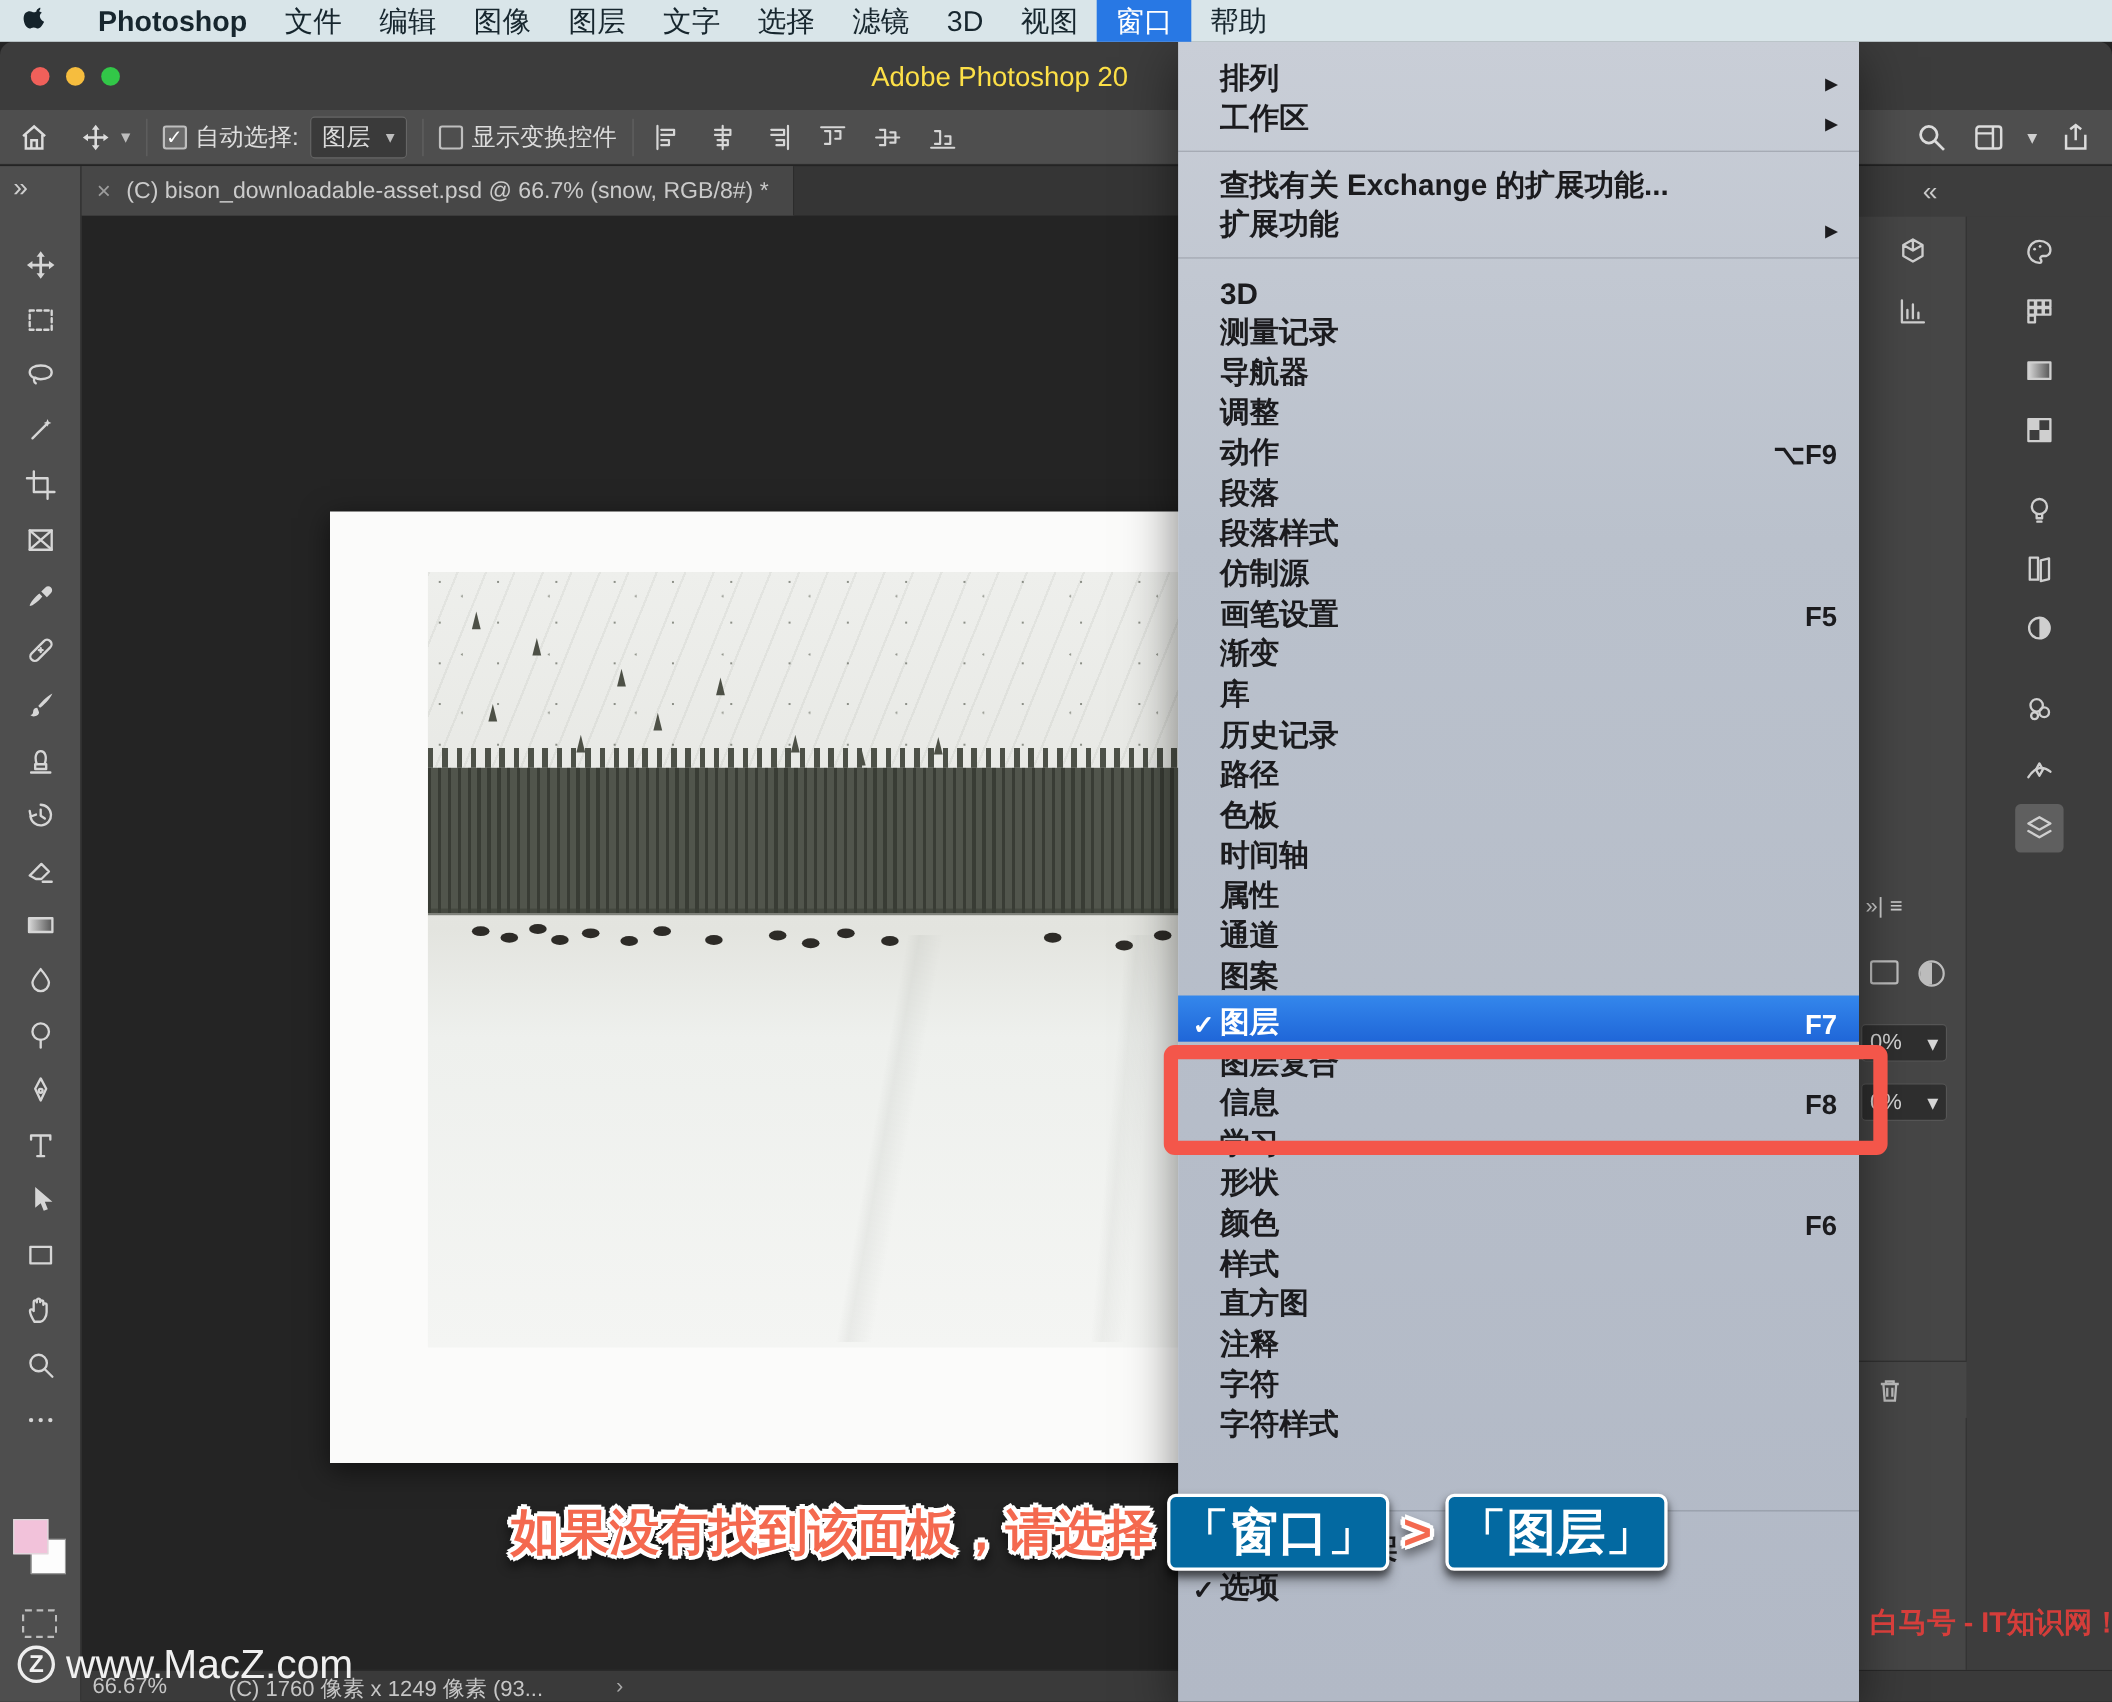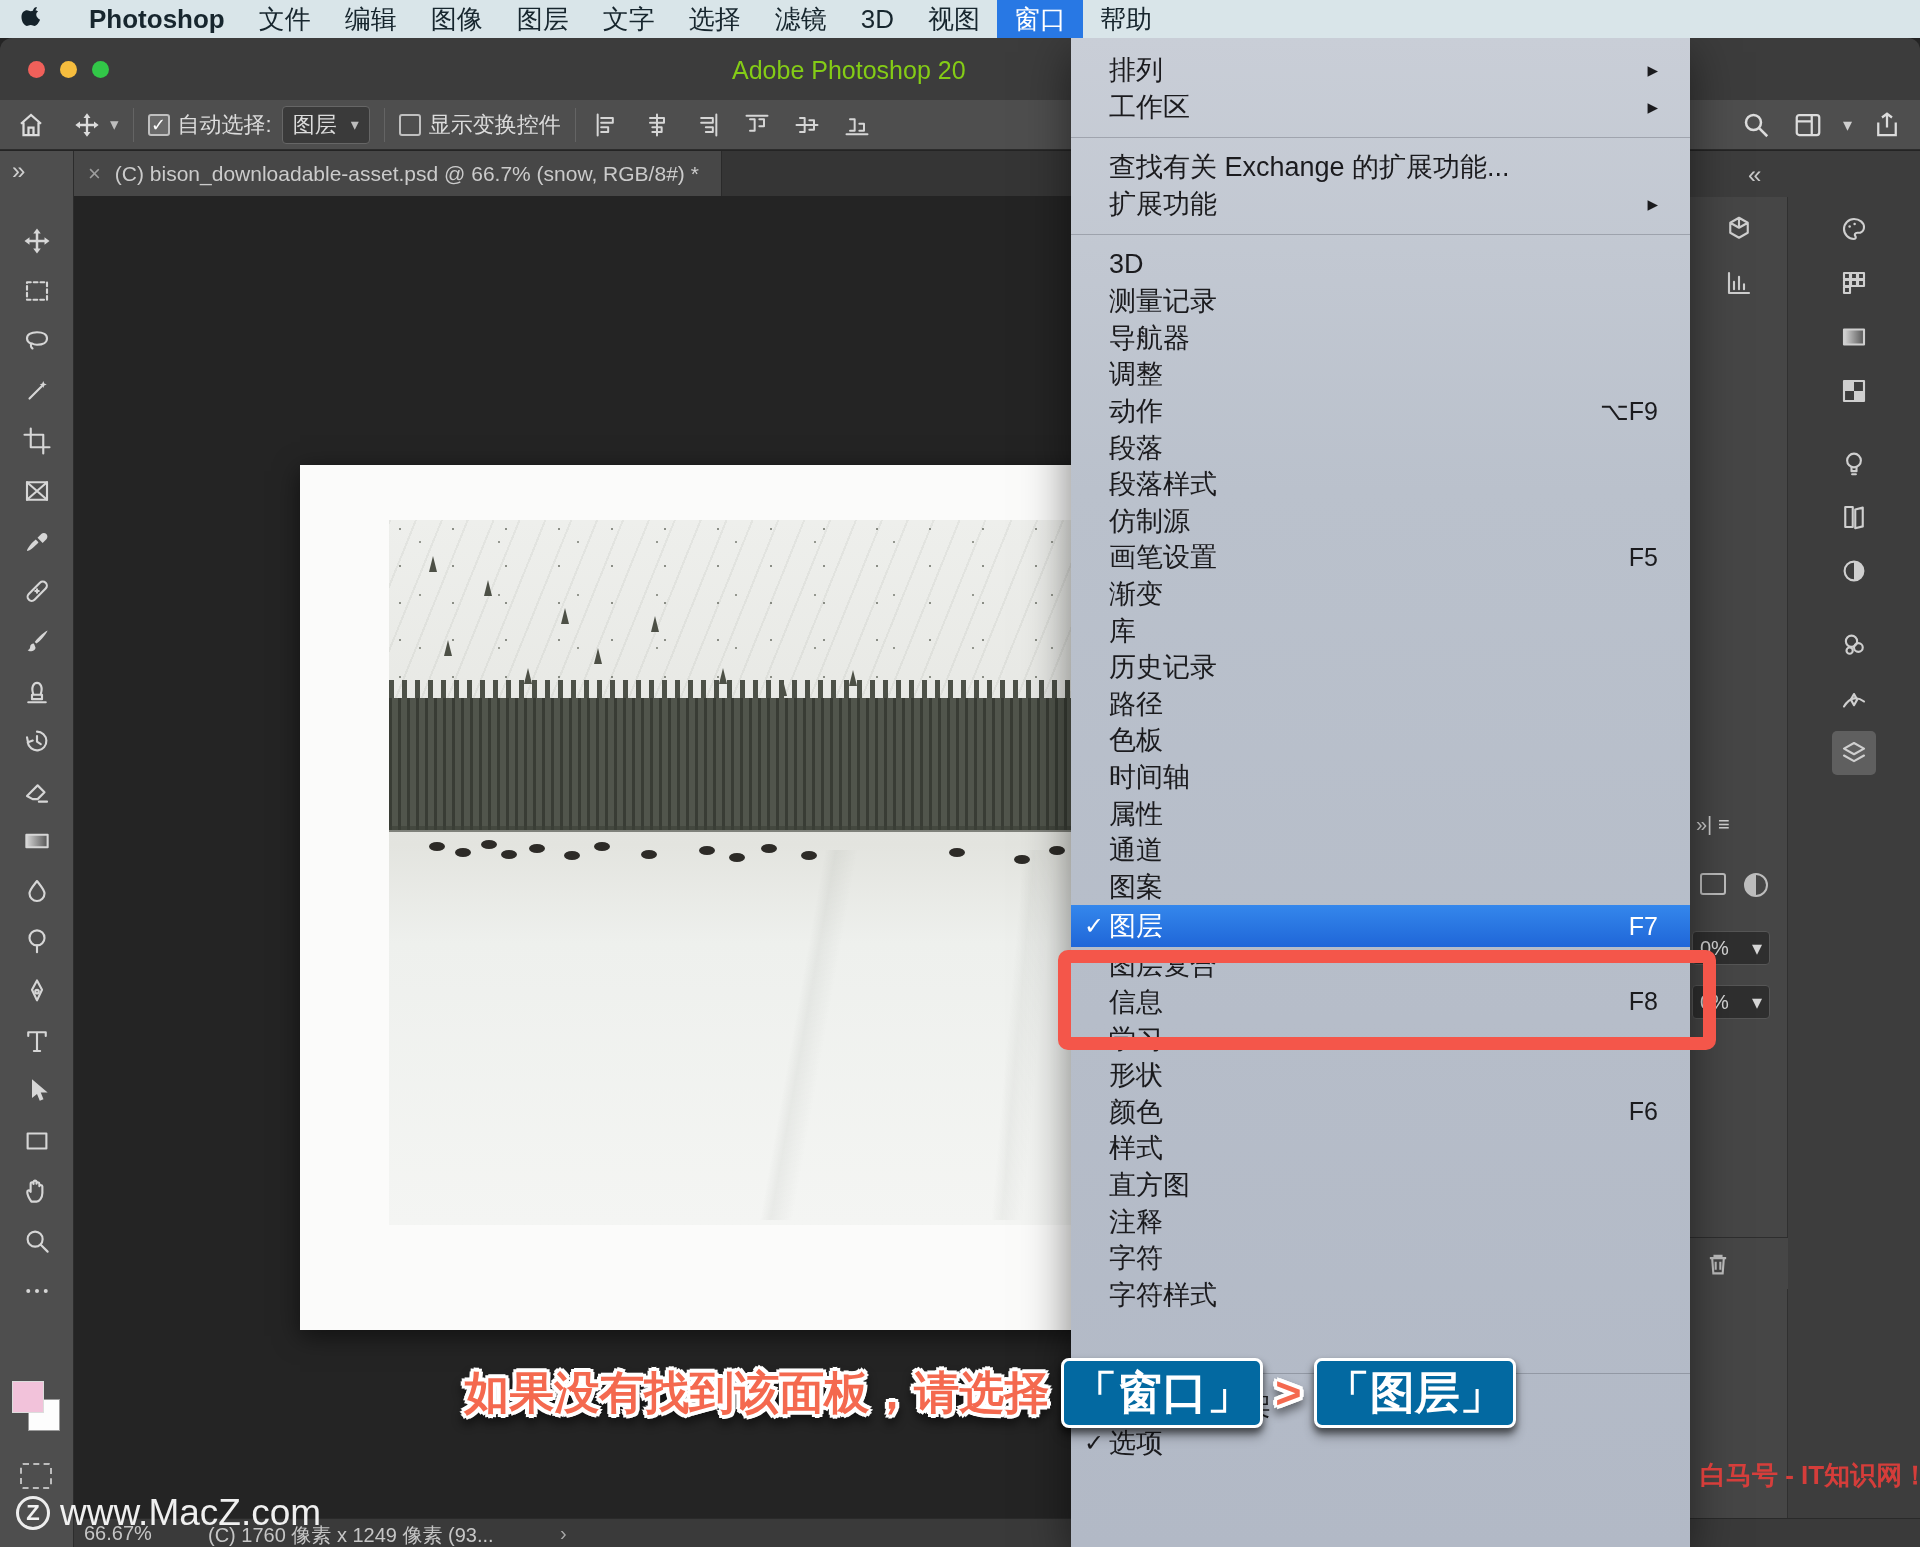--- a/index.html
+++ b/index.html
@@ -14,21 +14,21 @@
   .mb-item { padding:0 17px; height:38px; display:flex; align-items:center; white-space:nowrap; }
   .mb-item.brand { font-weight:bold; }
   .mb-item.active { background:#2878e4; color:#fff; }
 
   
   .titlebar { position:absolute; top:38px; left:0; width:1920px; height:62px;
     background:#3c3c3c; border-radius:12px 12px 0 0; z-index:2; }
   .traffic { position:absolute; top:23px; left:28px; display:flex; gap:15px; }
   .light { width:17px; height:17px; border-radius:50%; }
   .l-red { background:#f0605a; } .l-yellow { background:#f6bd3e; } .l-green { background:#32c748; }
-  .win-title { position:absolute; top:18px; left:732px; font-size:25px; color:#84cc16; white-space:nowrap; }
+  .win-title { position:absolute; top:18px; left:792px; font-size:25px; color:#fde047; white-space:nowrap; }
 
   
   .options-bar { position:absolute; top:100px; left:0; width:1920px; height:50px;
     background:#4e4e4e; border-bottom:1px solid #2c2c2c; display:flex; align-items:center;
     color:#dcdcdc; font-size:22px; z-index:2; }
   .ob-sep { width:1px; height:34px; background:#646464; margin:0 14px; }
   .ob-icon { width:34px; height:34px; display:flex; align-items:center; justify-content:center; }
   .chk { width:22px; height:22px; border:2px solid #bfbfbf; border-radius:3px; margin-right:8px;
     display:flex; align-items:center; justify-content:center; font-size:18px; color:#fff; }
   .chk.on { background:#6a6a6a; }
@@ -94,22 +94,22 @@
   .mini-sq.half { background:linear-gradient(90deg,#bdbdbd 50%,transparent 50%); border-radius:50%; width:24px; height:24px; }
   .pct-field { position:absolute; left:2px; width:78px; height:34px; background:#2f2f2f; border:1px solid #565656;
     border-radius:4px; color:#d6d6d6; font-size:20px; display:flex; align-items:center; justify-content:space-between; padding:0 7px; }
   .panel-bottom { position:absolute; left:0; top:1040px; width:98px; height:52px; background:#464646;
     border-top:1px solid #2e2e2e; display:flex; align-items:center; padding-left:14px; }
 
   
   .menu-panel { position:absolute; left:1071px; top:38px; width:619px; height:1509px; z-index:20;
     background:linear-gradient(180deg,#c9ced7 0%,#bac1cc 30%,#b2b9c6 100%);
     box-shadow:0 14px 44px rgba(0,0,0,.5); padding-top:14px; }
-  .menu-row { height:36.6px; display:flex; align-items:center; padding:0 32px 0 13px;
-    font-size:27px; color:#1b1b1e; white-space:nowrap; }
+  .menu-row { height:36.6px; display:flex; align-items:flex-end; padding:0 20px 0 13px;
+    font-size:27px; color:#1b1b1e; white-space:nowrap;font-weight:bold; }
   .menu-row .check { width:25px; font-size:24px; }
   .menu-row .mlabel { margin-right:auto; }
   .menu-row .mshort { font-size:25px; margin-left:20px; }
   .menu-row .marrow { font-size:21px; margin-left:20px; }
   .menu-row.sel { background:linear-gradient(180deg,#3487ec 0%,#1f66d8 100%); color:#fff; height:42px; }
   .menu-sep { height:24px; display:flex; align-items:center; }
   .menu-sep.large { height:75px; align-items:flex-end; padding-bottom:14px; }
   .menu-sep i { display:block; width:100%; height:1px; background:rgba(60,64,74,.28); }
 
   

